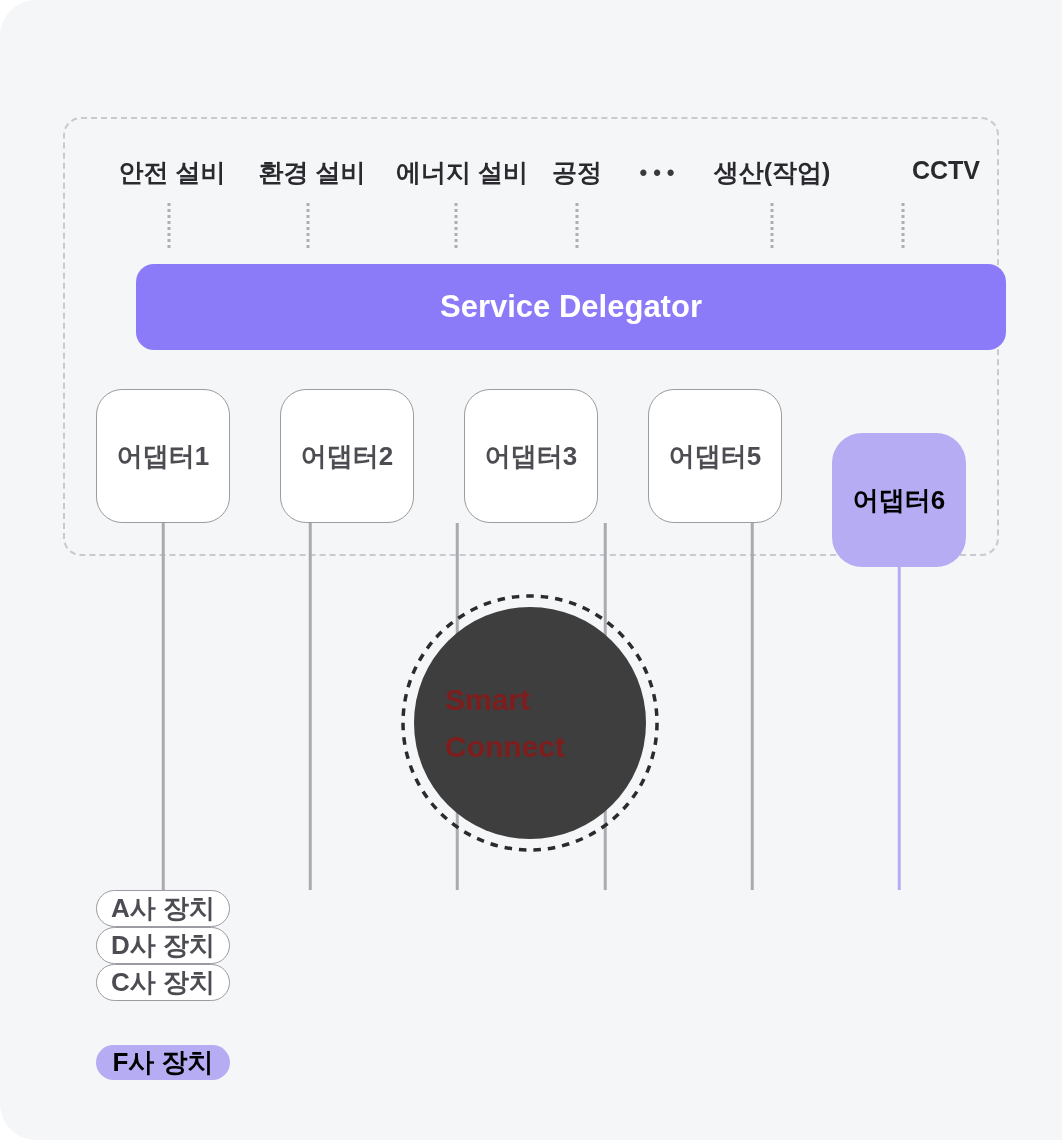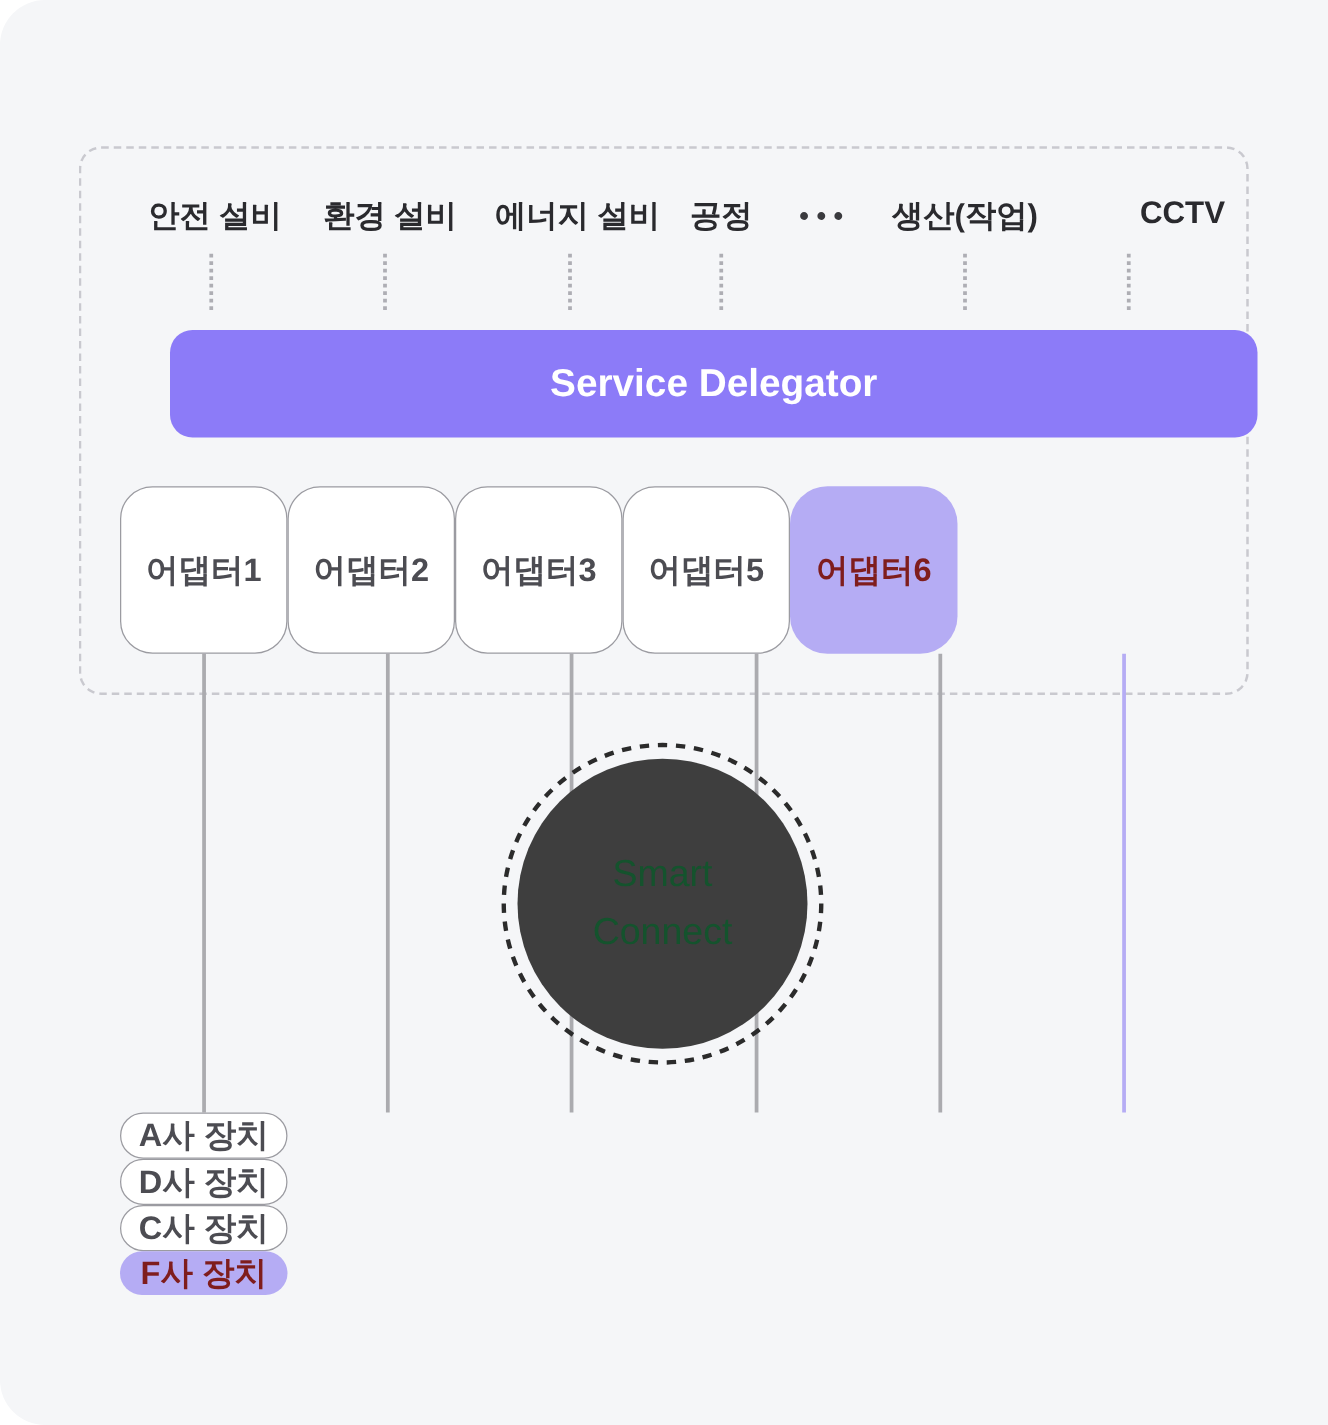--- a/index.html
+++ b/index.html
@@ -25,47 +25,47 @@
   }
   
   .delegator{
     position:absolute;left:96px;top:264px;width:870px;height:86px;
     background:#8c7bf8;border-radius:18px;color:#ffffff;
     font-size:31px;font-weight:700;display:flex;align-items:center;justify-content:center;margin-left:40px;
   }
   
   .row{
     position:absolute;left:96px;width:870px;height:134px;
-    display:flex;
+    display:flex;justify-content:space-between;
   }
   .adapters-row{top:389px;}
   .devices-row{top:890px;flex-direction:column;}
   .node-box{
     width:134px;height:134px;box-sizing:border-box;background:#ffffff;
     border:1.5px solid #9b9ba1;border-radius:26px;
     display:flex;align-items:center;justify-content:center;
     font-size:26px;font-weight:700;color:#4c4c52;z-index:2;position:relative;
   }
   .node-box.accent{
-    background:#b5acf4;border:none;color:#7f1d1d;border-radius:30px;
+    background:#b5acf4;border:none;color:#000000;border-radius:30px;margin-top:44px;
   }
   
   .vline{
     position:absolute;top:523px;height:367px;width:2.5px;background:#ababaf;
     transform:translateX(-50%);z-index:1;
   }
   .vline.accent{background:#b5acf4;}
   
   .hub{
     position:absolute;left:400px;top:593px;width:260px;height:260px;z-index:3;
   }
   .hub svg{position:absolute;left:0;top:0;}
   .hub-label{
     position:absolute;left:50%;top:50%;transform:translate(-50%,-50%);
-    width:170px;text-align:center;color:#14532d;font-size:30px;font-weight:400;
+    width:170px;color:#7f1d1d;font-size:30px;font-weight:700;
     line-height:1.55;
   }
 </style>
 </head>
 <body>
 
 <div class="card">
 
   <div class="frame"></div>
 

